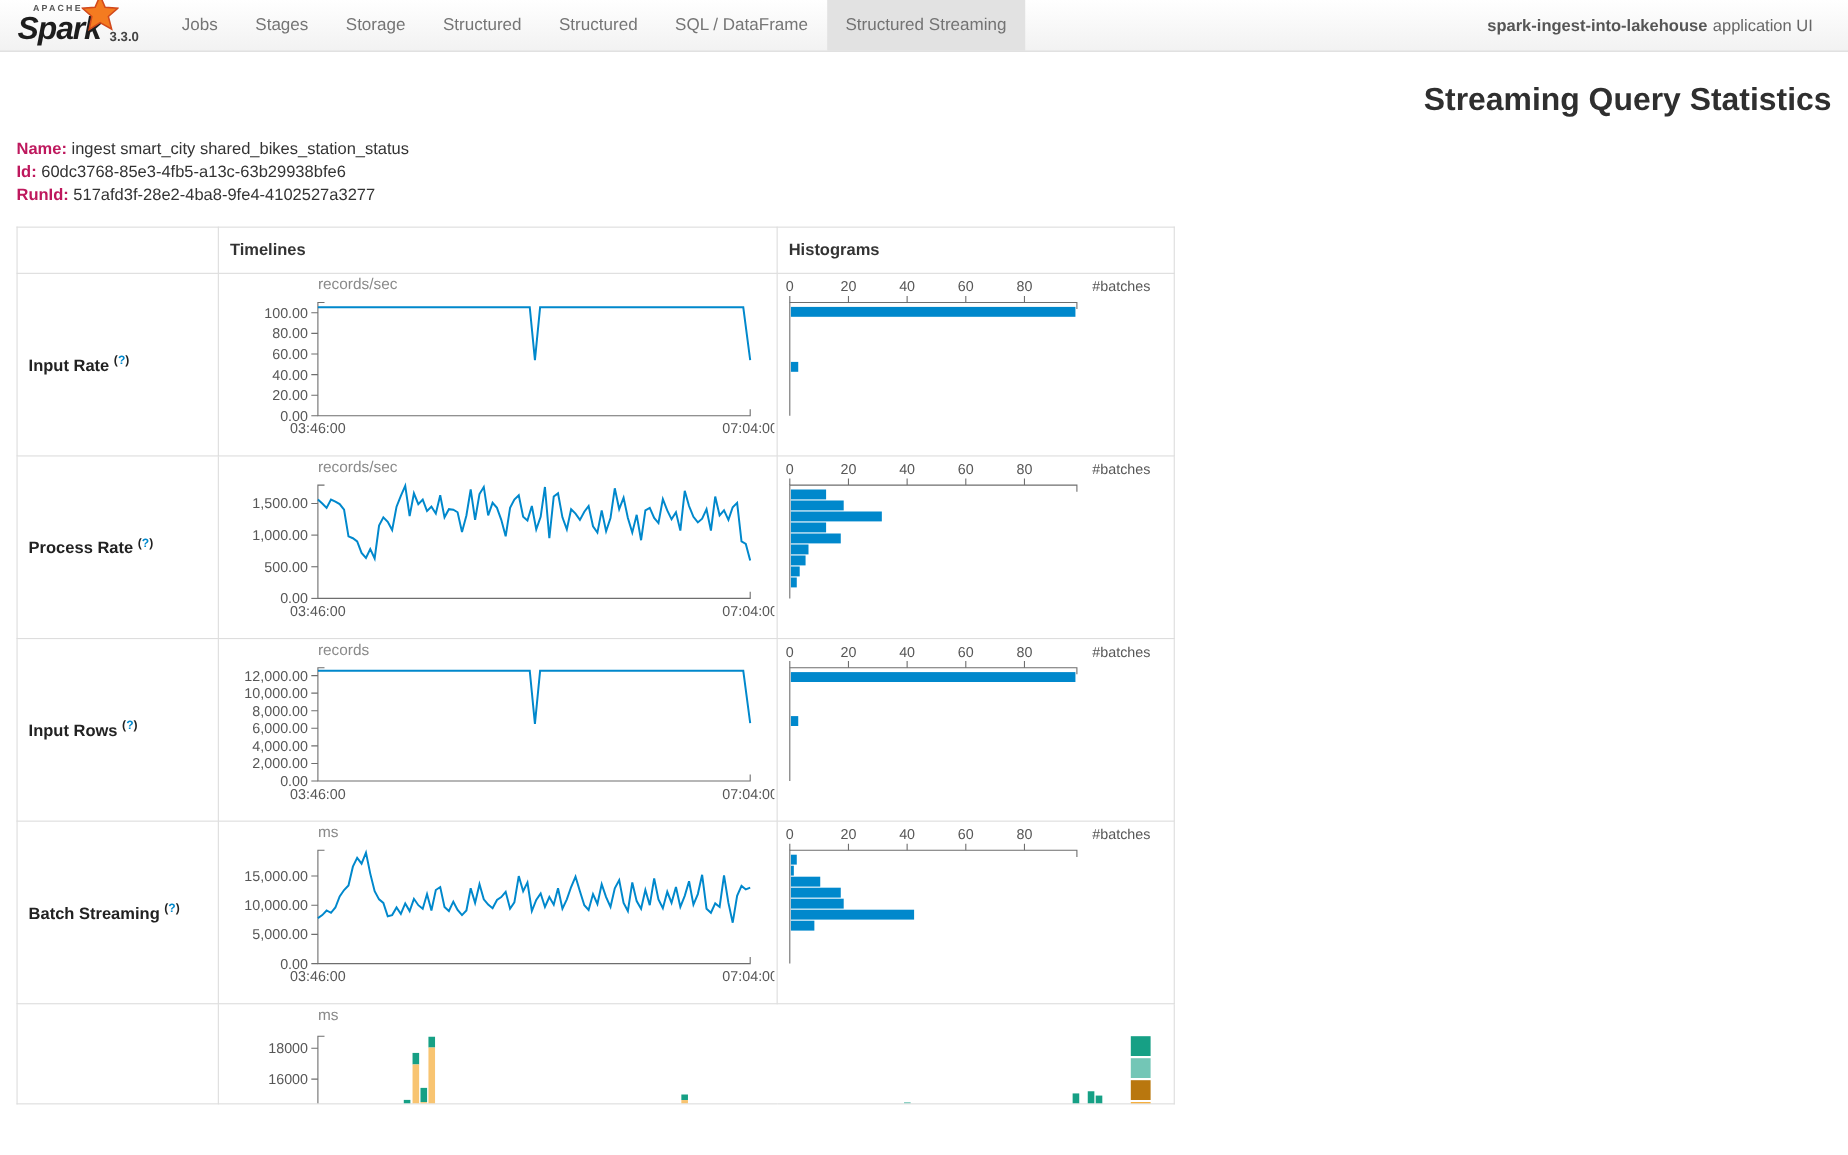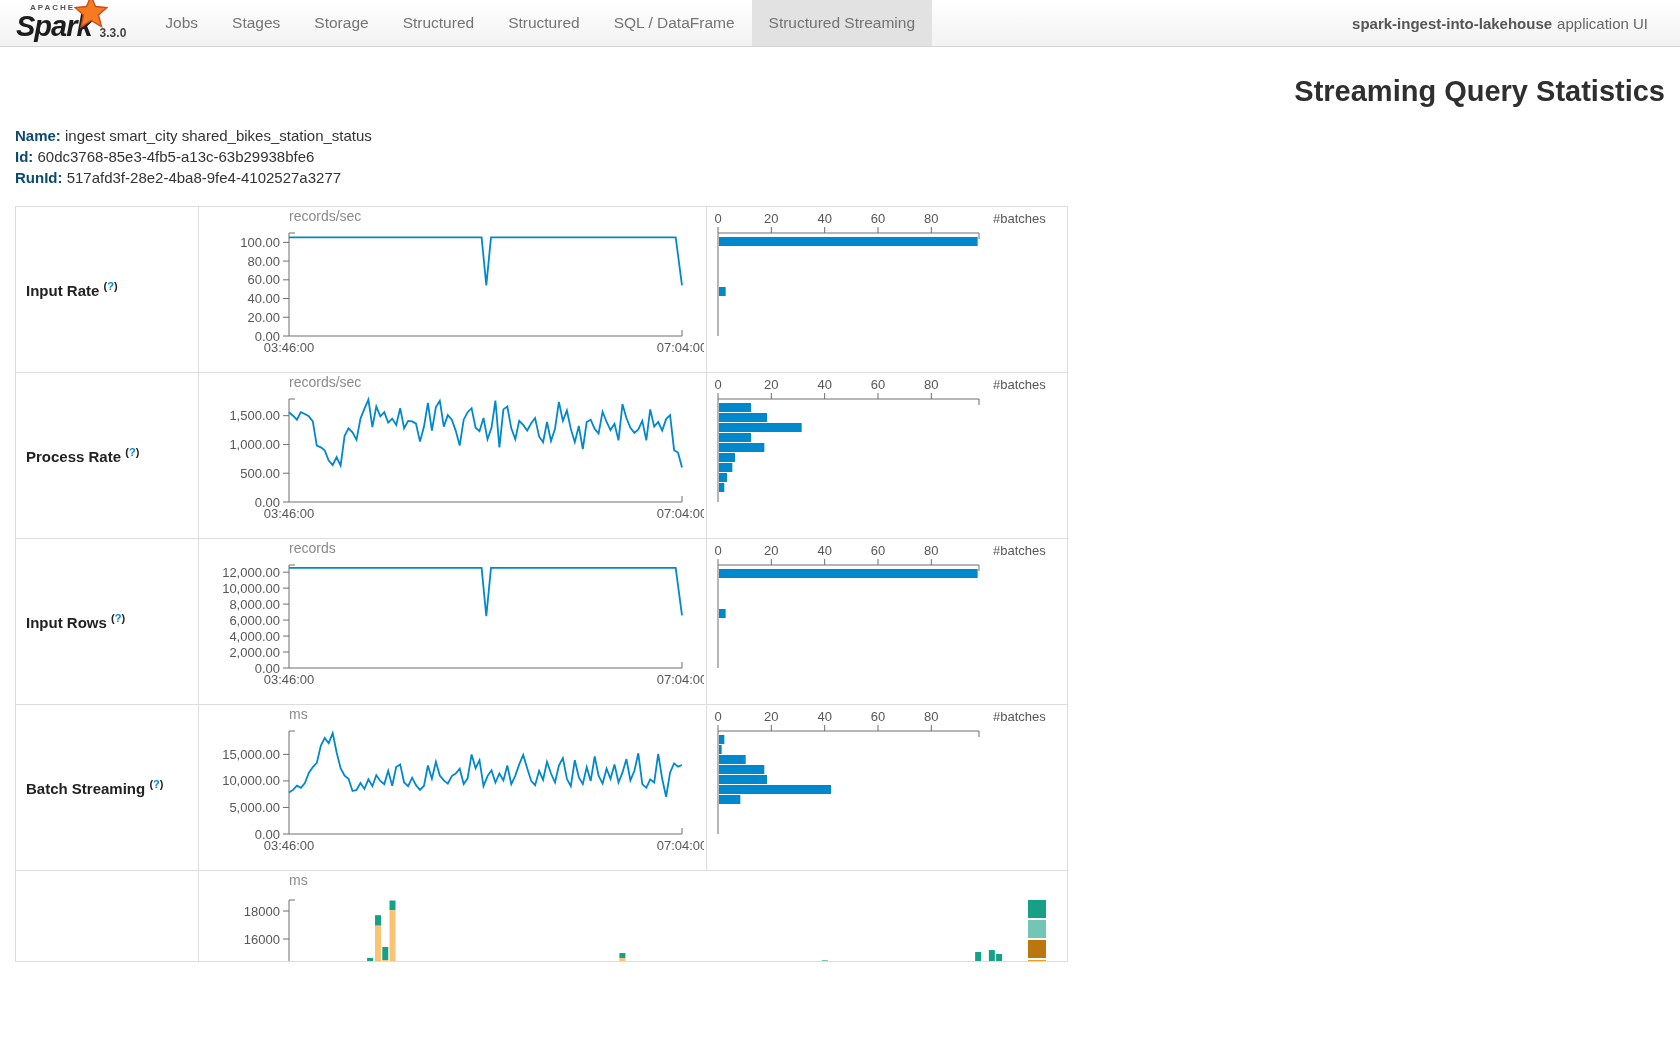--- a/index.html
+++ b/index.html
@@ -21,21 +21,21 @@
   .nav-tab.active { background:#e2e2e2; color:#737373; }
   .nav-app { position:absolute; right:32px; top:0; height:47px; display:flex; align-items:center;
     font-size:15px; color:#666; }
   .nav-app b { color:#555; margin-right:5px; }
 
   
   .content { padding:0 15px; }
   h2.page-title { margin-top:28px; font-size:29px; font-weight:bold; color:#2f2f2f;text-align:right; }
   p.running { margin-top:15px; font-size:15px; }
   .meta { margin-top:17px; font-size:15px; line-height:21px; }
-  .meta b { color:#0c4a6e; }
+  .meta b { color:#be185d; }
 
   
   table.stats { border-collapse:collapse; table-layout:fixed; margin-top:18px; width:1052px; }
   table.stats th, table.stats td { border:1px solid #ddd; }
   table.stats th { text-align:left; font-size:15px; color:#333; padding:11px 10px; height:42px; }
   td.row-label { font-weight:bold; font-size:15px; vertical-align:middle; padding-left:10px; color:#222; }
   td.row-label sup { font-size:11px; }
   td.row-label sup a { color:#0088CC; text-decoration:none; cursor:pointer; }
   td.chart-cell { vertical-align:top; padding:0; height:166px; }
   td.op-cell { vertical-align:top; padding:0; height:90px; }
@@ -81,20 +81,25 @@
     <div><b>RunId:</b><span> 517afd3f-28e2-4ba8-9fe4-4102527a3277</span></div>
   </div>
 
   <table class="stats">
     <colgroup>
         <col style="width:183px">
         <col style="width:508px">
         <col style="width:361px">
       </colgroup>
     <tbody>
+        <tr>
+      <th></th>
+      <th>Timelines</th>
+      <th>Histograms</th>
+    </tr>
     <tr>
       <td class="row-label"><span>Input Rate</span> <sup><span>(</span><a>?</a><span>)</span></sup></td>
       <td class="chart-cell"><svg width="505" height="155">
               <text x="90" y="14" fill="#8a8a8a" font-size="14">records/sec</text>
               <path d="M96,26H90V129H483V123" fill="none" stroke="#6e6e6e"></path>
               <line x1="84" y1="129" x2="90" y2="129" stroke="#6e6e6e"></line>
               <text x="81" y="133.5" fill="#575757" font-size="13" text-anchor="end">0.00</text>
               <line x1="84" y1="110.27272727272728" x2="90" y2="110.27272727272728" stroke="#6e6e6e"></line>
               <text x="81" y="114.77272727272728" fill="#575757" font-size="13" text-anchor="end">20.00</text>
               <line x1="84" y1="91.54545454545455" x2="90" y2="91.54545454545455" stroke="#6e6e6e"></line>

